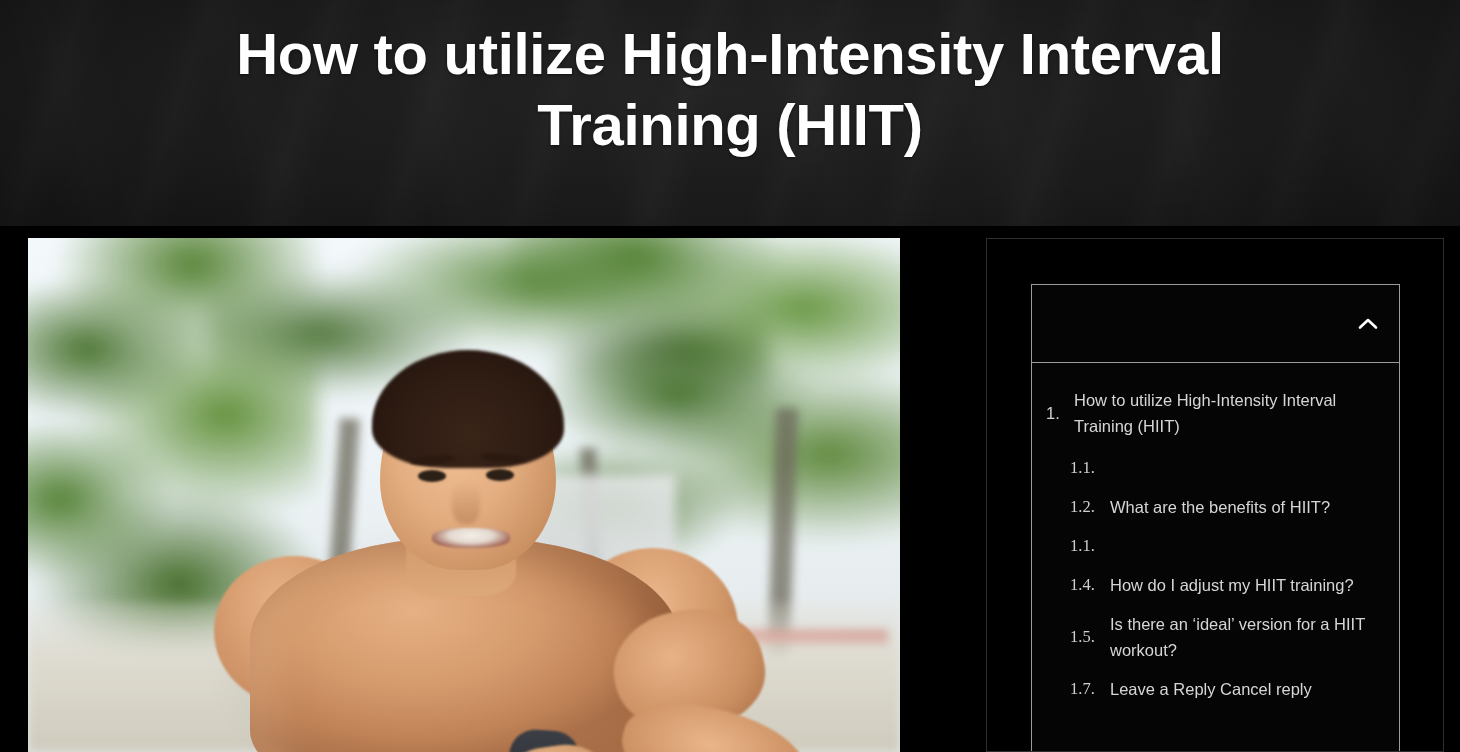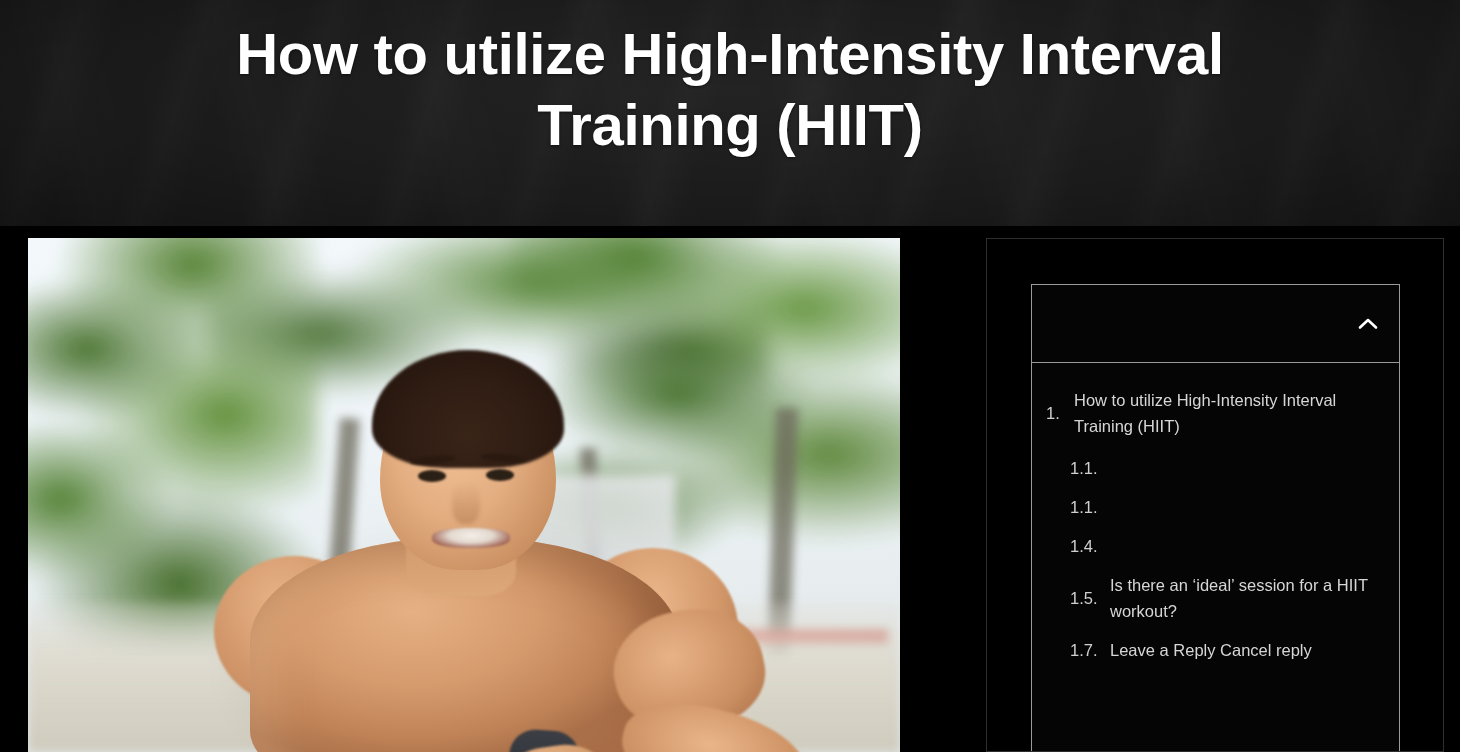--- a/index.html
+++ b/index.html
@@ -298,21 +298,21 @@
     color: #d0d0d0;
     margin-right: 8px;
     align-self: center;
     white-space: nowrap;
   }
   .toc-item .txt { flex: 1 1 auto; }
 
   .toc-item.lvl1 { margin-bottom: 16px; }
   .toc-item.lvl1 .num { width: 20px; text-align: left; }
   .toc-item.lvl2 { padding-left: 24px; margin-bottom: 13px; }
-  .toc-item.lvl2 .num { width: 32px; }
+  .toc-item.lvl2 .num { width: 32px; font-family: Liberation Serif, serif; }
 </style>
 </head>
 <body>
 
 <header class="hero">
   <div class="hero-rays"></div>
   <div class="hero-vignette"></div>
   <h1 class="hero-title">How to utilize High-Intensity Interval Training (HIIT)</h1>
 </header>
 
@@ -370,28 +370,33 @@
 
       <ol class="toc-list" id="toc-list">
           <li class="toc-item lvl1">
             <span class="num">1.</span>
             <span class="txt">How to utilize High-Intensity Interval Training (HIIT)</span>
           </li>
           <li class="toc-item lvl2">
             <span class="num">1.1.</span>
           </li>
           <li class="toc-item lvl2">
+            <span class="num">1.2.</span>
+            <span class="txt">What are the benefits of HIIT?</span>
+          </li>
+          <li class="toc-item lvl2">
             <span class="num">1.1.</span>
           </li>
           <li class="toc-item lvl2">
             <span class="num">1.4.</span>
+            <span class="txt">How do I adjust my HIIT training?</span>
           </li>
           <li class="toc-item lvl2">
             <span class="num">1.5.</span>
-            <span class="txt">Is there an ‘ideal’ session for a HIIT workout?</span>
+            <span class="txt">Is there an ‘ideal’ version for a HIIT workout?</span>
           </li>
           <li class="toc-item lvl2">
             <span class="num">1.7.</span>
             <span class="txt">Leave a Reply Cancel reply</span>
           </li>
         </ol>
 
     </section>
   </aside>
 

